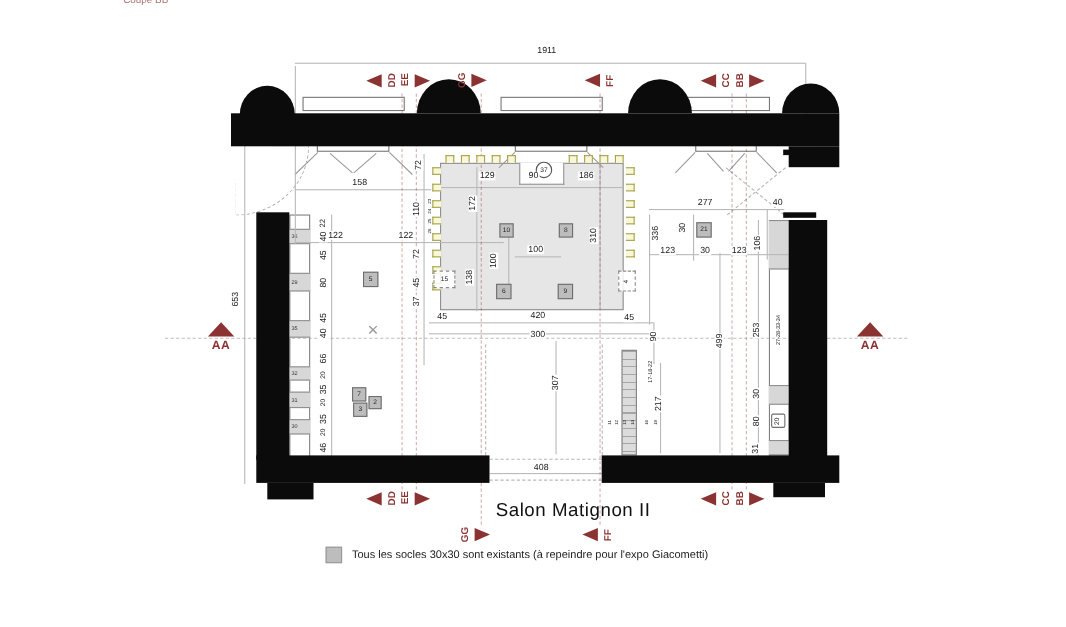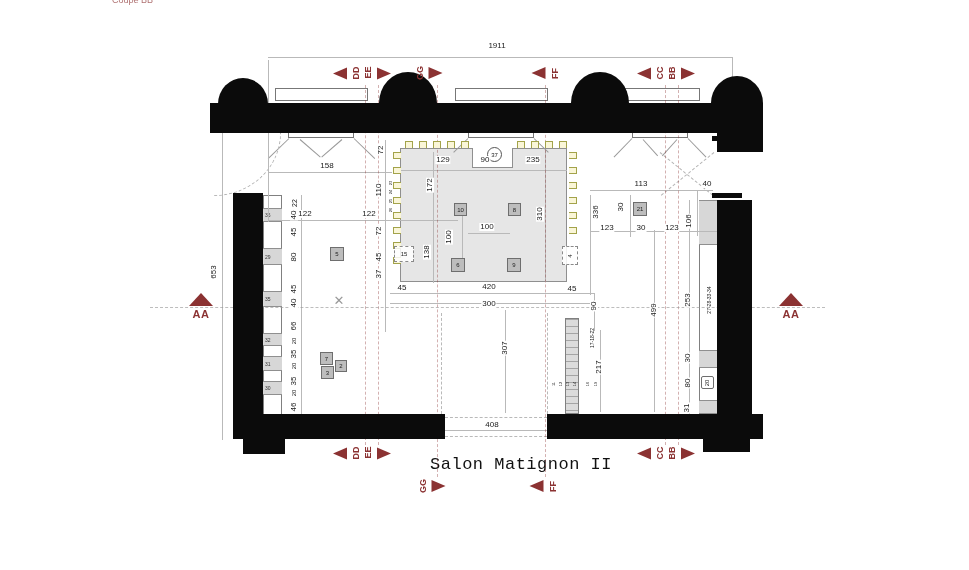--- a/index.html
+++ b/index.html
@@ -37,32 +37,36 @@
   .lbl.r{transform:translate(-50%,-50%) rotate(-90deg);}
   .lbl.nobg{background:transparent;padding:0;}
   .smarker{position:absolute;display:flex;align-items:center;transform:translate(-50%,-50%);
         color:#8b3232;font-weight:bold;font-size:9px;}
   .mlabel{writing-mode:vertical-rl;transform:rotate(180deg);margin:0 1px;letter-spacing:0;}
   .tri{width:0;height:0;}
   .tri.l{border-top:6px solid transparent;border-bottom:6px solid transparent;border-right:14px solid #8b3232;margin-right:3px;}
   .tri.r{border-top:6px solid transparent;border-bottom:6px solid transparent;border-left:14px solid #8b3232;margin-left:3px;}
   .aa{position:absolute;transform:translate(-50%,0);text-align:center;color:#8b3232;font-size:11px;font-weight:bold;letter-spacing:.5px;}
   .aa .tri-up{width:0;height:0;margin:0 auto 2px auto;border-left:12px solid transparent;border-right:12px solid transparent;border-bottom:13px solid #8b3232;}
-  #title{position:absolute;left:521px;top:464px;transform:translate(-50%,-50%);font-family:Liberation Mono, monospace;
+  #title{position:absolute;left:521px;top:464px;transform:translate(-50%,-50%);font-family:Liberation Sans, sans-serif;
         font-size:17px;letter-spacing:.5px;color:#111;white-space:nowrap;}
   #legend{position:absolute;left:296px;top:497px;display:flex;align-items:center;gap:9px;font-size:10px;color:#222;}
   #legend .sw{width:13px;height:13px;background:#bdbdbd;border:1px solid #999;}
   #cut{position:absolute;left:112px;top:-5px;font-size:9px;color:rgba(139,50,50,.7);}
 </style>
 </head>
 <body>
 
 <div id="plan">
   <div id="cut">Coupe BB</div>
   <div id="title">Salon Matignon II</div>
+  <div id="legend">
+    <span class="sw"></span>
+    <span>Tous les socles 30x30 sont existants (à repeindre pour l'expo Giacometti)</span>
+  </div>
 <div class="platform" style="left: 400px; top: 148px; width: 167px; height: 134px;"></div>
     <div class="notch" style="left: 472px; top: 148px; width: 41px; height: 20px;"></div>
     <div class="strip" style="left: 263px; top: 195px; width: 19px; height: 221px;"></div>
     <div class="seg" style="left: 263px; top: 208px; width: 19px; height: 14px;">
       <span>36</span>
     </div>
     <div class="seg" style="left: 263px; top: 248px; width: 19px; height: 17px;">
       <span>29</span>
     </div>
     <div class="seg" style="left: 263px; top: 291px; width: 19px; height: 16px;">
@@ -213,34 +217,34 @@
     </div>
     <div class="circ" style="left: 487px; top: 147px;">
       <span>37</span>
     </div>
     <div class="lbl" style="left: 497px; top: 46px;">1911</div>
     <div class="lbl" style="left: 327px; top: 166px;">158</div>
     <div class="lbl r" style="left: 381px; top: 150px;">72</div>
     <div class="lbl r" style="left: 379px; top: 190px;">110</div>
     <div class="lbl" style="left: 443px; top: 160px;">129</div>
     <div class="lbl" style="left: 485px; top: 160px;">90</div>
-    <div class="lbl" style="left: 533px; top: 160px;">235</div>
+    <div class="lbl" style="left: 533px; top: 160px;">186</div>
     <div class="lbl r" style="left: 430px; top: 185px;">172</div>
     <div class="lbl" style="left: 305px; top: 214px;">122</div>
     <div class="lbl" style="left: 369px; top: 214px;">122</div>
     <div class="lbl r" style="left: 379px; top: 231px;">72</div>
     <div class="lbl r" style="left: 379px; top: 257px;">45</div>
     <div class="lbl r" style="left: 379px; top: 274px;">37</div>
     <div class="lbl r" style="left: 427px; top: 252px;">138</div>
     <div class="lbl" style="left: 487px; top: 227px;">100</div>
     <div class="lbl r" style="left: 449px; top: 237px;">100</div>
     <div class="lbl r" style="left: 540px; top: 214px;">310</div>
     <div class="lbl r" style="left: 596px; top: 212px;">336</div>
     <div class="lbl r" style="left: 621px; top: 207px;">30</div>
-    <div class="lbl" style="left: 641px; top: 184px;">113</div>
+    <div class="lbl" style="left: 641px; top: 184px;">277</div>
     <div class="lbl" style="left: 707px; top: 184px;">40</div>
     <div class="lbl" style="left: 607px; top: 228px;">123</div>
     <div class="lbl" style="left: 641px; top: 228px;">30</div>
     <div class="lbl" style="left: 672px; top: 228px;">123</div>
     <div class="lbl r" style="left: 689px; top: 221px;">106</div>
     <div class="lbl" style="left: 402px; top: 288px;">45</div>
     <div class="lbl" style="left: 489px; top: 287px;">420</div>
     <div class="lbl" style="left: 572px; top: 289px;">45</div>
     <div class="lbl" style="left: 489px; top: 304px;">300</div>
     <div class="lbl r" style="left: 594px; top: 306px;">90</div>

